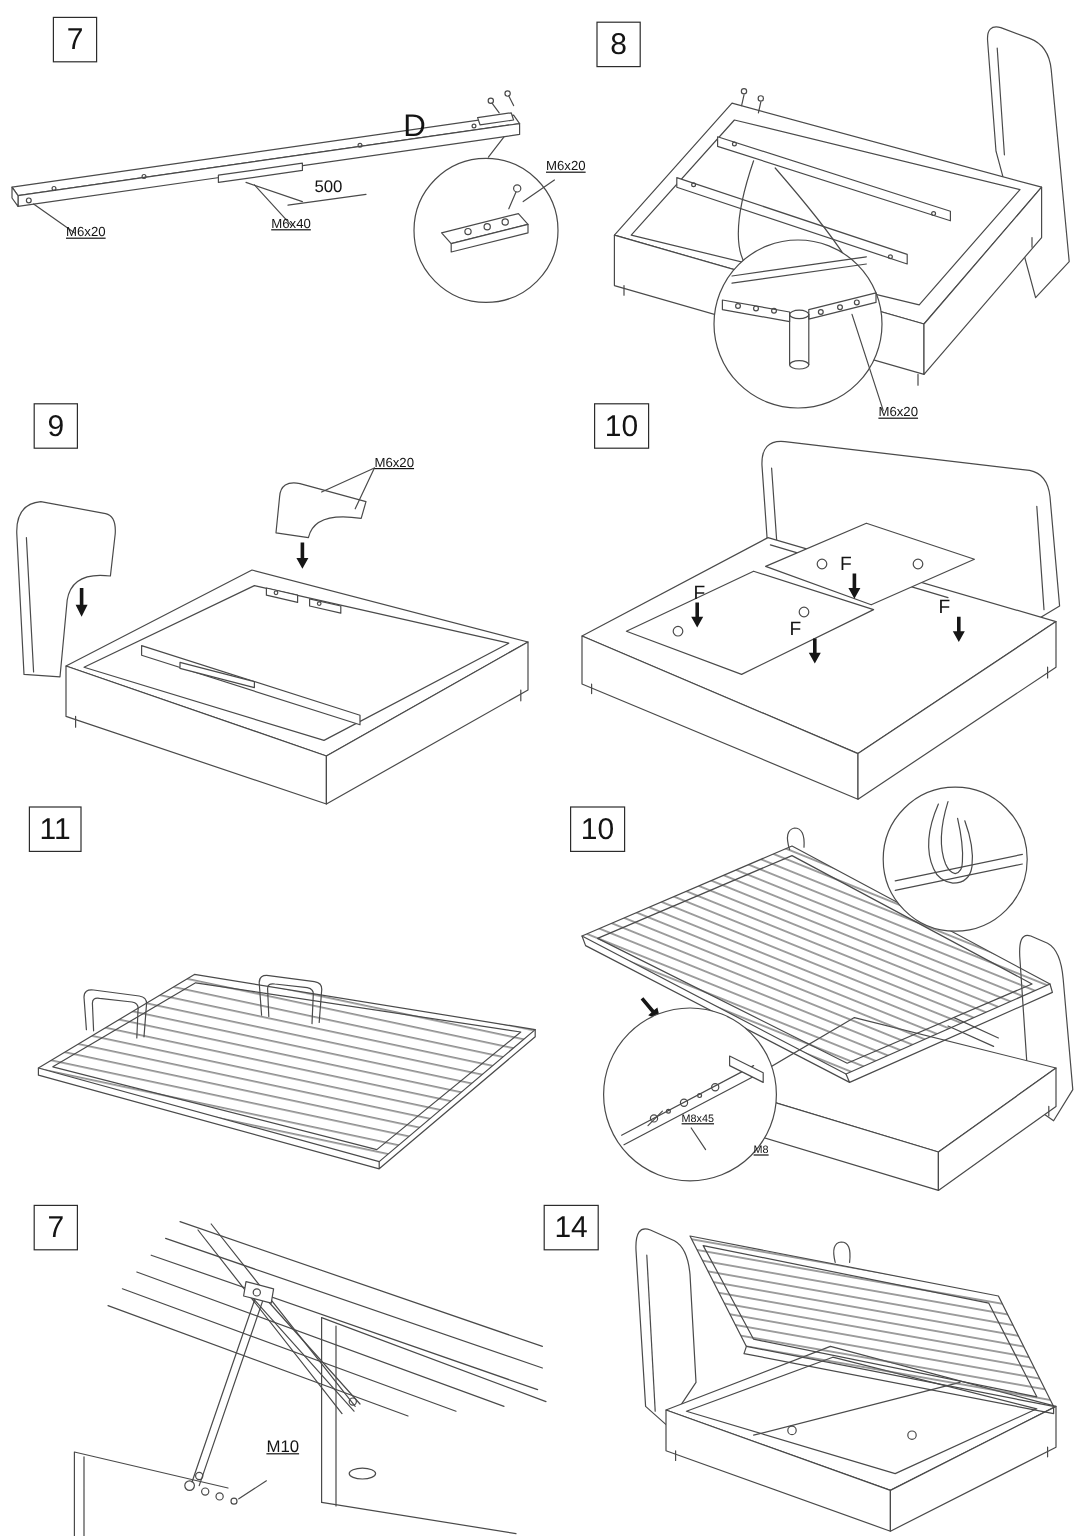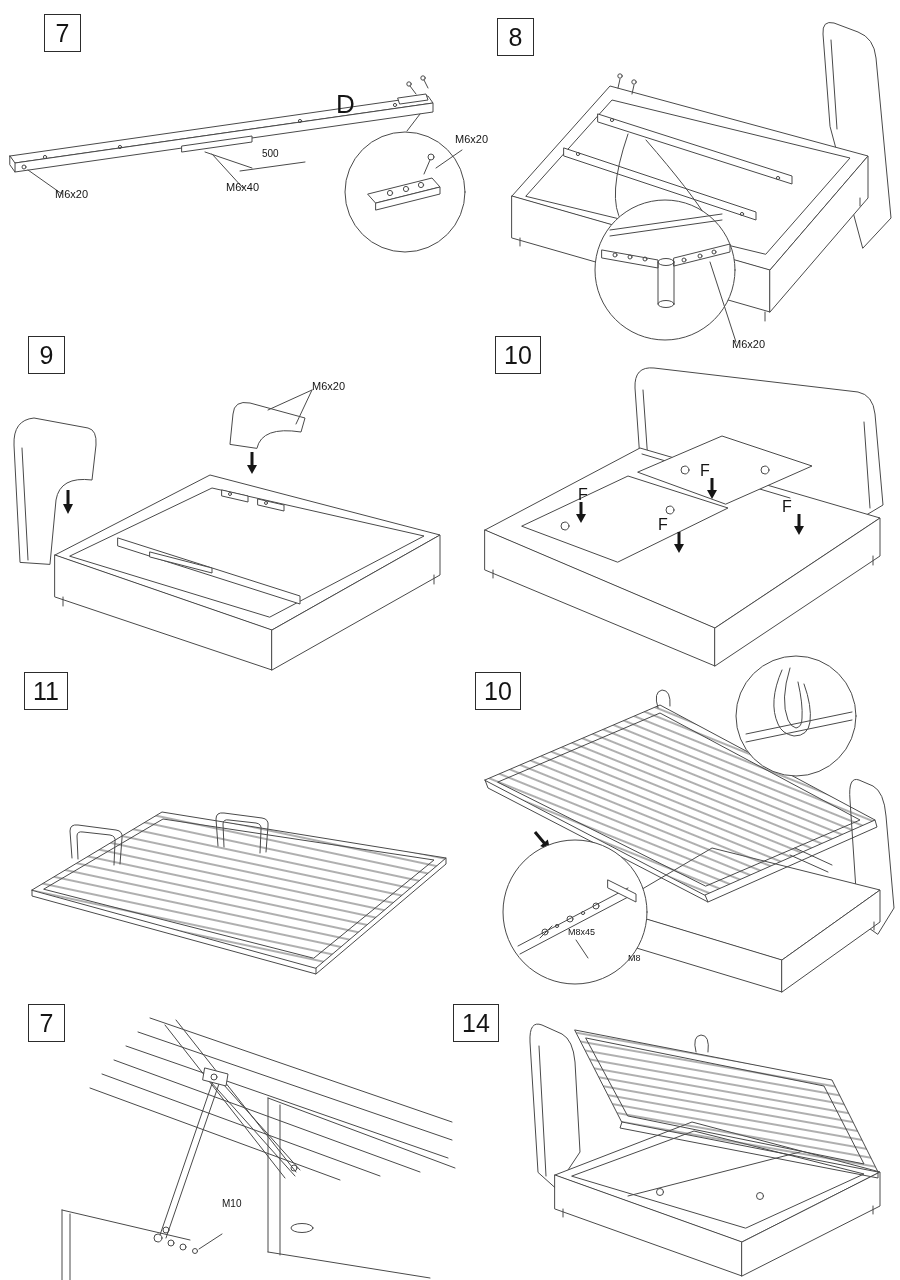--- a/index.html
+++ b/index.html
@@ -7,25 +7,25 @@
   body { font-family:"Liberation Sans","DejaVu Sans",sans-serif; color:#1a1a1a; }
   .page { position:relative; width:900px; height:1280px; background:#ffffff; overflow:hidden; }
   svg { position:absolute; }
   .s { stroke:#4a4a4a; stroke-width:1; fill:none; stroke-linejoin:round; stroke-linecap:round; }
   .w { fill:#ffffff; }
   .arr { fill:#161616; stroke:none; }
   .stepbox { position:absolute; border:1.6px solid #2c2c2c; background:#fff;
              display:inline-flex; align-items:center; justify-content:center;
              min-width:37px; height:38px; padding:2px 8px; font-size:25px; color:#141414; }
   .lbl { position:absolute; font-size:11px; line-height:1.1; color:#141414; white-space:nowrap; }
-  .lbl.u { }
+  .lbl.u { text-decoration:underline; }
   .lbl.big { font-size:26px; }
   .lbl.f { font-size:16px; }
   .lbl.tiny { font-size:9px;padding-left:48px; }
-  .lbl.sm { font-size:10px; }
+  .lbl.sm { font-size:14px; }
 </style>
 </head>
 <body>
 
 <div class="page">
 
   <svg style="left:0;top:8px" width="480" height="330" viewBox="0 0 480 330">
     <g class="s">
       <polygon class="w" points="10,148 428,88 433,95 15,155"></polygon>
       <polygon class="w" points="15,155 433,95 433,104 15,164"></polygon>

